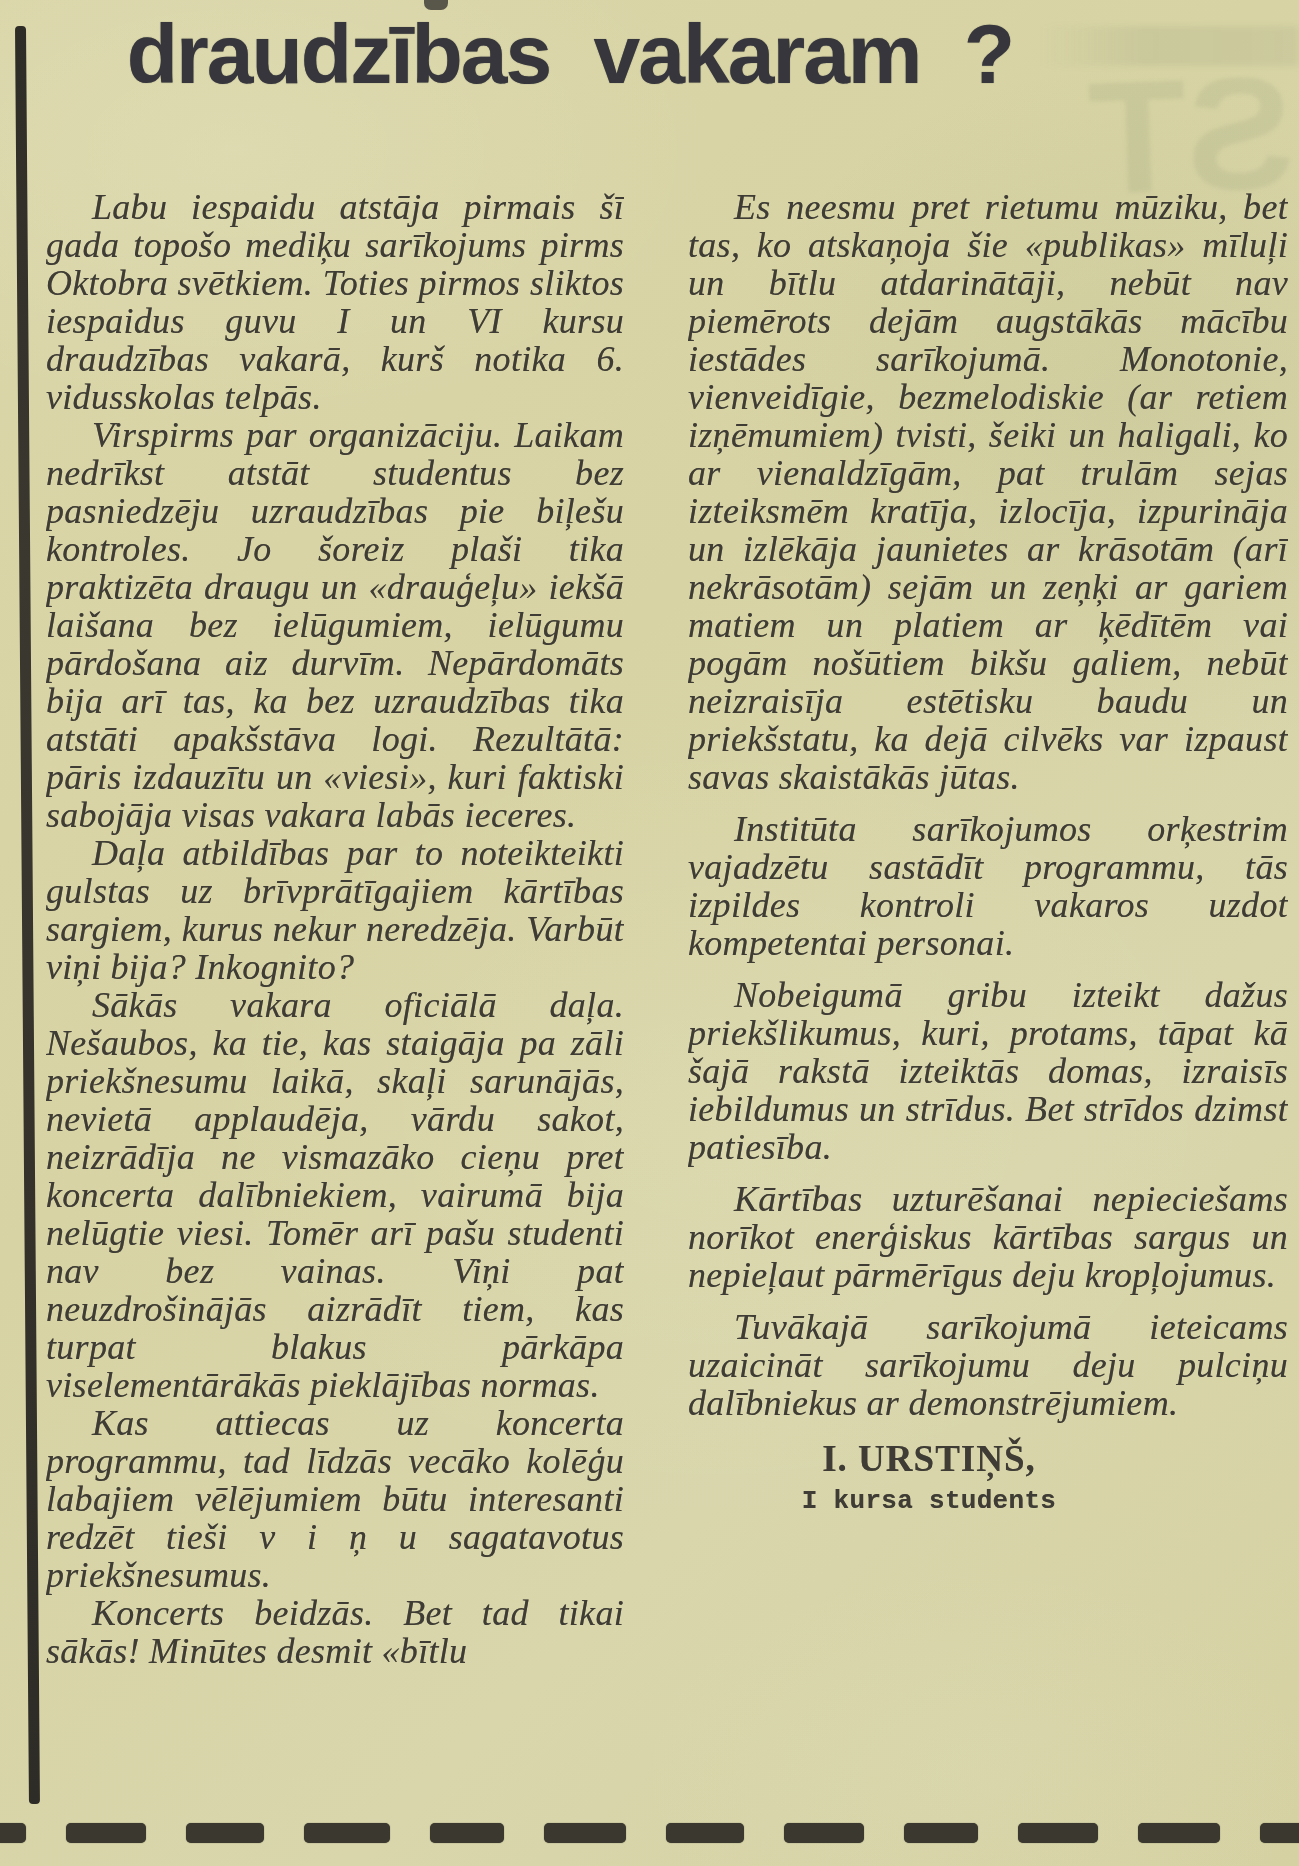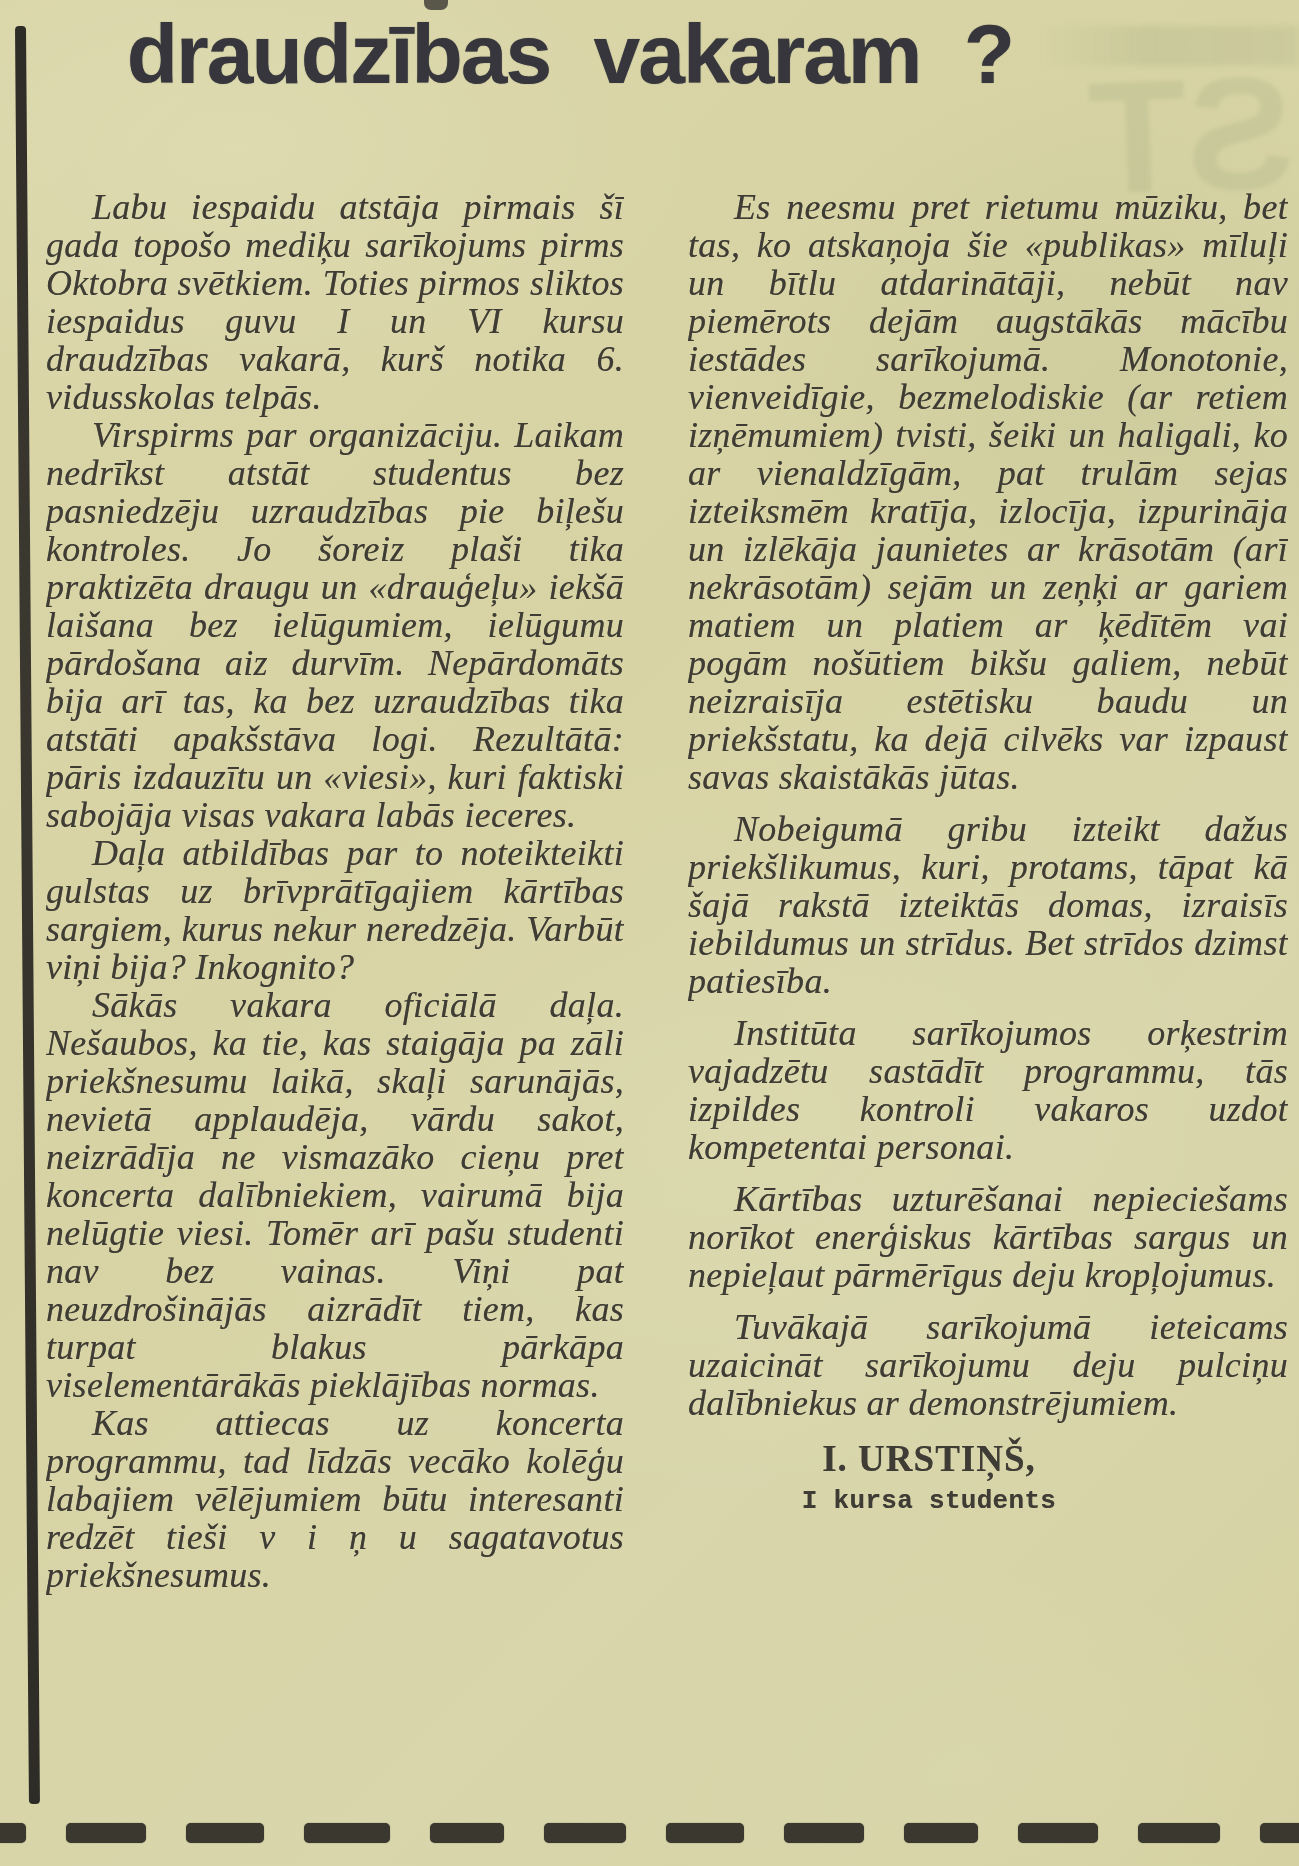--- a/index.html
+++ b/index.html
@@ -108,27 +108,28 @@
   <div class="title">
     <div class="l2">draudzības vakaram ?</div>
   </div>
 
   <div class="col col-left">
       <p class="indent">Labu iespaidu atstāja pirmais šī gada topošo mediķu sarīkojums pirms Oktobra svētkiem. Toties pirmos sliktos iespaidus guvu I un VI kursu draudzības vakarā, kurš notika 6. vidusskolas telpās.</p>
       <p class="indent">Virspirms par organizāciju. Laikam nedrīkst atstāt studentus bez pasniedzēju uzraudzības pie biļešu kontroles. Jo šoreiz plaši tika praktizēta draugu un «drauģeļu» iekšā laišana bez ielūgumiem, ielūgumu pārdošana aiz durvīm. Nepārdomāts bija arī tas, ka bez uzraudzības tika atstāti apakšstāva logi. Rezultātā: pāris izdauzītu un «viesi», kuri faktiski sabojāja visas vakara labās ieceres.</p>
       <p class="indent">Daļa atbildības par to noteikteikti gulstas uz brīvprātīgajiem kārtības sargiem, kurus nekur neredzēja. Varbūt viņi bija? Inkognito?</p>
       <p class="indent">Sākās vakara oficiālā daļa. Nešaubos, ka tie, kas staigāja pa zāli priekšnesumu laikā, skaļi sarunājās, nevietā applaudēja, vārdu sakot, neizrādīja ne vismazāko cieņu pret koncerta dalībniekiem, vairumā bija nelūgtie viesi. Tomēr arī pašu studenti nav bez vainas. Viņi pat neuzdrošinājās aizrādīt tiem, kas turpat blakus pārkāpa viselementārākās pieklājības normas.</p>
       <p class="indent">Kas attiecas uz koncerta programmu, tad līdzās vecāko kolēģu labajiem vēlējumiem būtu interesanti redzēt tieši v i ņ u sagatavotus priekšnesumus.</p>
+      <p class="indent">Koncerts beidzās. Bet tad tikai sākās! Minūtes desmit «bītlu</p>
     </div>
 
   <div class="col col-right">
     <div>
         <p class="indent">Es neesmu pret rietumu mūziku, bet tas, ko atskaņoja šie «publikas» mīluļi un bītlu atdarinātāji, nebūt nav piemērots dejām augstākās mācību iestādes sarīkojumā. Monotonie, vienveidīgie, bezmelodiskie (ar retiem izņēmumiem) tvisti, šeiki un haligali, ko ar vienaldzīgām, pat trulām sejas izteiksmēm kratīja, izlocīja, izpurināja un izlēkāja jaunietes ar krāsotām (arī nekrāsotām) sejām un zeņķi ar gariem matiem un platiem ar ķēdītēm vai pogām nošūtiem bikšu galiem, nebūt neizraisīja estētisku baudu un priekšstatu, ka dejā cilvēks var izpaust savas skaistākās jūtas.</p>
+        <p class="indent gap">Institūta sarīkojumos orķestrim vajadzētu sastādīt programmu, tās izpildes kontroli vakaros uzdot kompetentai personai.</p>
         <p class="indent gap">Nobeigumā gribu izteikt dažus priekšlikumus, kuri, protams, tāpat kā šajā rakstā izteiktās domas, izraisīs iebildumus un strīdus. Bet strīdos dzimst patiesība.</p>
-        <p class="indent gap">Institūta sarīkojumos orķestrim vajadzētu sastādīt programmu, tās izpildes kontroli vakaros uzdot kompetentai personai.</p>
         <p class="indent gap">Kārtības uzturēšanai nepieciešams norīkot enerģiskus kārtības sargus un nepieļaut pārmērīgus deju kropļojumus.</p>
         <p class="indent gap">Tuvākajā sarīkojumā ieteicams uzaicināt sarīkojumu deju pulciņu dalībniekus ar demonstrējumiem.</p>
       </div>
     <div class="signature">
       <div class="name">I. URSTIŅŠ,</div>
       <div class="role">I kursa students</div>
     </div>
   </div>
 
   <div class="bottom-dashes">

